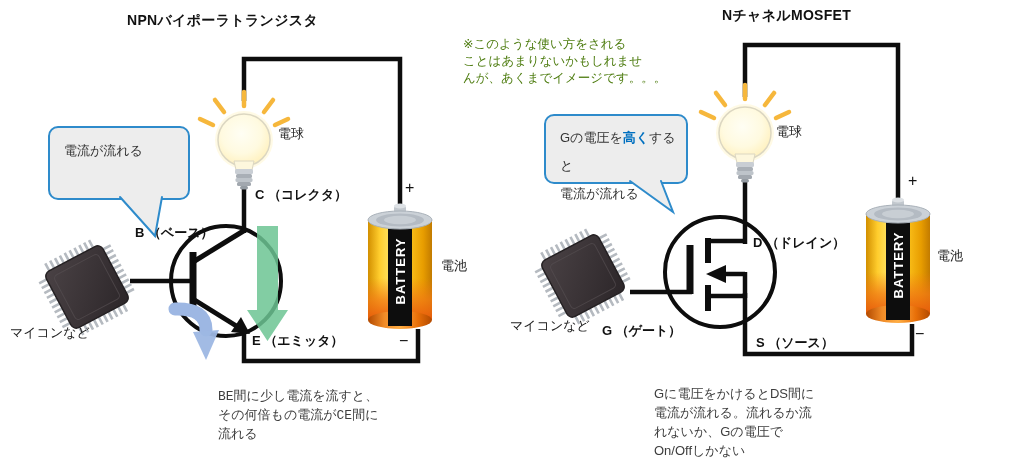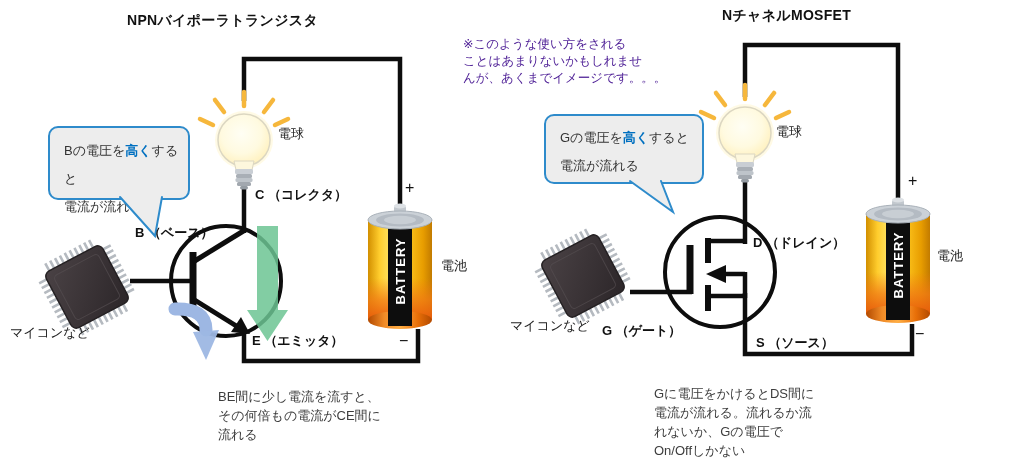--- a/index.html
+++ b/index.html
@@ -4,48 +4,47 @@
 <style>
   html,body{margin:0;padding:0;background:#fff;}
   .stage{position:relative;width:1024px;height:460px;background:#fff;overflow:hidden;
          font-family:"Liberation Sans","DejaVu Sans",sans-serif;color:#222;}
   .abs{position:absolute;}
   .title{font-size:14px;font-weight:bold;color:#111;letter-spacing:.3px;white-space:nowrap;z-index:3;}
   .term{font-size:13px;font-weight:bold;color:#111;white-space:nowrap;z-index:3;}
   .plain{font-size:13px;color:#222;white-space:nowrap;z-index:3;}
   .sign{font-size:16px;color:#111;z-index:3;}
   .caption{font-size:13px;line-height:19px;color:#3d3d3d;white-space:pre-line;z-index:3;}
-  .note{font-size:12.5px;line-height:17px;color:#4c1d95;white-space:pre-line;z-index:3;}
+  .note{font-size:12.5px;line-height:17px;color:#4d7c0f;white-space:pre-line;z-index:3;}
   .bubble{background:#ededed;border:2px solid #2e8bcb;border-radius:10px;
           font-size:13px;line-height:28px;color:#333;z-index:1;}
   .bubble .hot{color:#0070c0;font-weight:bold;}
   .bubble-l{left:48px;top:126px;width:142px;height:74px;padding:9px 0 0 14px;box-sizing:border-box;}
-  .bubble-r{left:544px;top:114px;width:160px;height:70px;padding:8px 0 0 14px;box-sizing:border-box;}
+  .bubble-r{left:544px;top:114px;width:144px;height:70px;padding:8px 0 0 14px;box-sizing:border-box;}
   svg.layer{position:absolute;left:0;top:0;z-index:2;pointer-events:none;}
 </style>
 </head>
 <body>
 
 <div class="stage">
 
   <div class="abs title" style="left:127px;top:12px;">NPNバイポーラトランジスタ</div>
   <div class="abs title" style="left:722px;top:7px;">NチャネルMOSFET</div>
   <div class="abs note" style="left:463px;top:36px;">※このような使い方をされる
 ことはあまりないかもしれませ
 んが、あくまでイメージです。。。</div>
-  <div class="abs caption" style="left:218px;top:387px;width:190px;">BE間に少し電流を流すと、
+  <div class="abs caption" style="left:218px;top:387px;width:190px;font-family:Liberation Mono, monospace;">BE間に少し電流を流すと、
 その何倍もの電流がCE間に
 流れる</div>
   <div class="abs caption" style="left:654px;top:384px;width:195px;">Gに電圧をかけるとDS間に
 電流が流れる。流れるか流
 れないか、Gの電圧で
 On/Offしかない</div>
 
   <div class="abs bubble bubble-l">
-    <div><span>Bの電圧を</span><span class="hot">高く</span><span>すると</span></div>
     <div>電流が流れる</div>
   </div>
   <div class="abs bubble bubble-r">
     <div><span>Gの電圧を</span><span class="hot">高く</span><span>すると</span></div>
     <div>電流が流れる</div>
   </div>
 
   <svg class="layer" width="1024" height="460" viewBox="0 0 1024 460">
     <defs>
       <radialGradient id="bulbGrad" cx="45%" cy="38%" r="70%">

